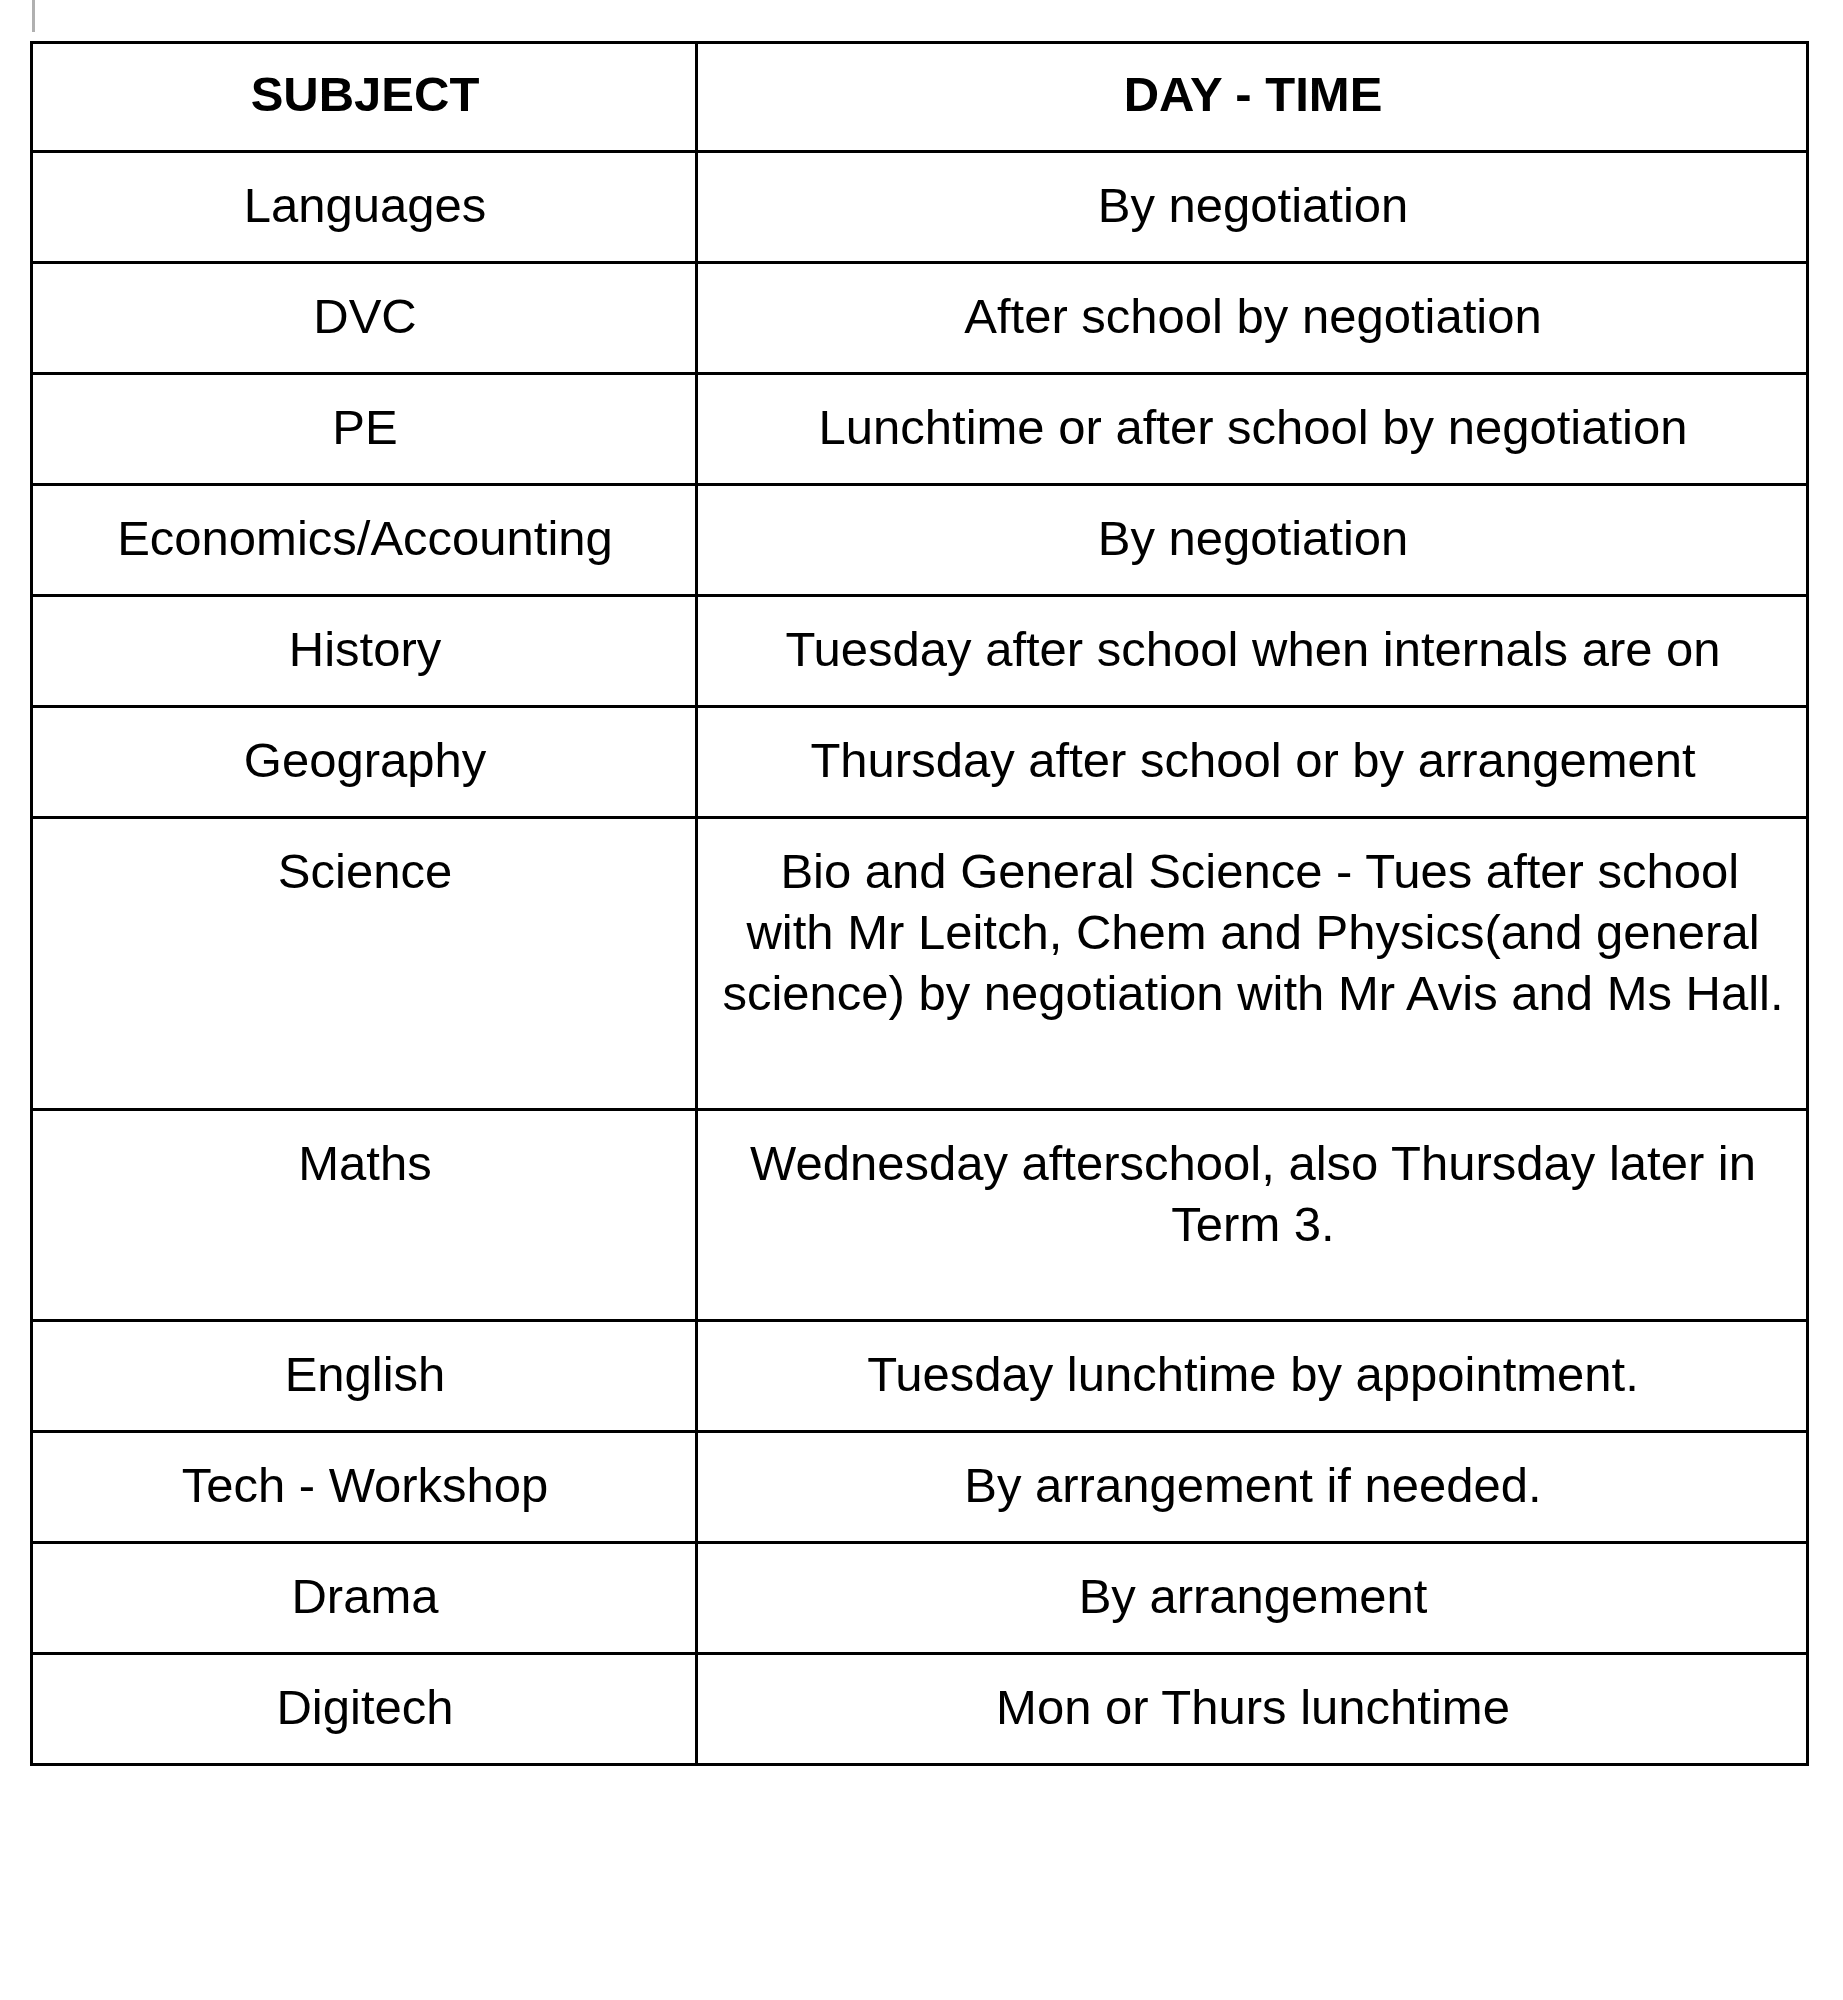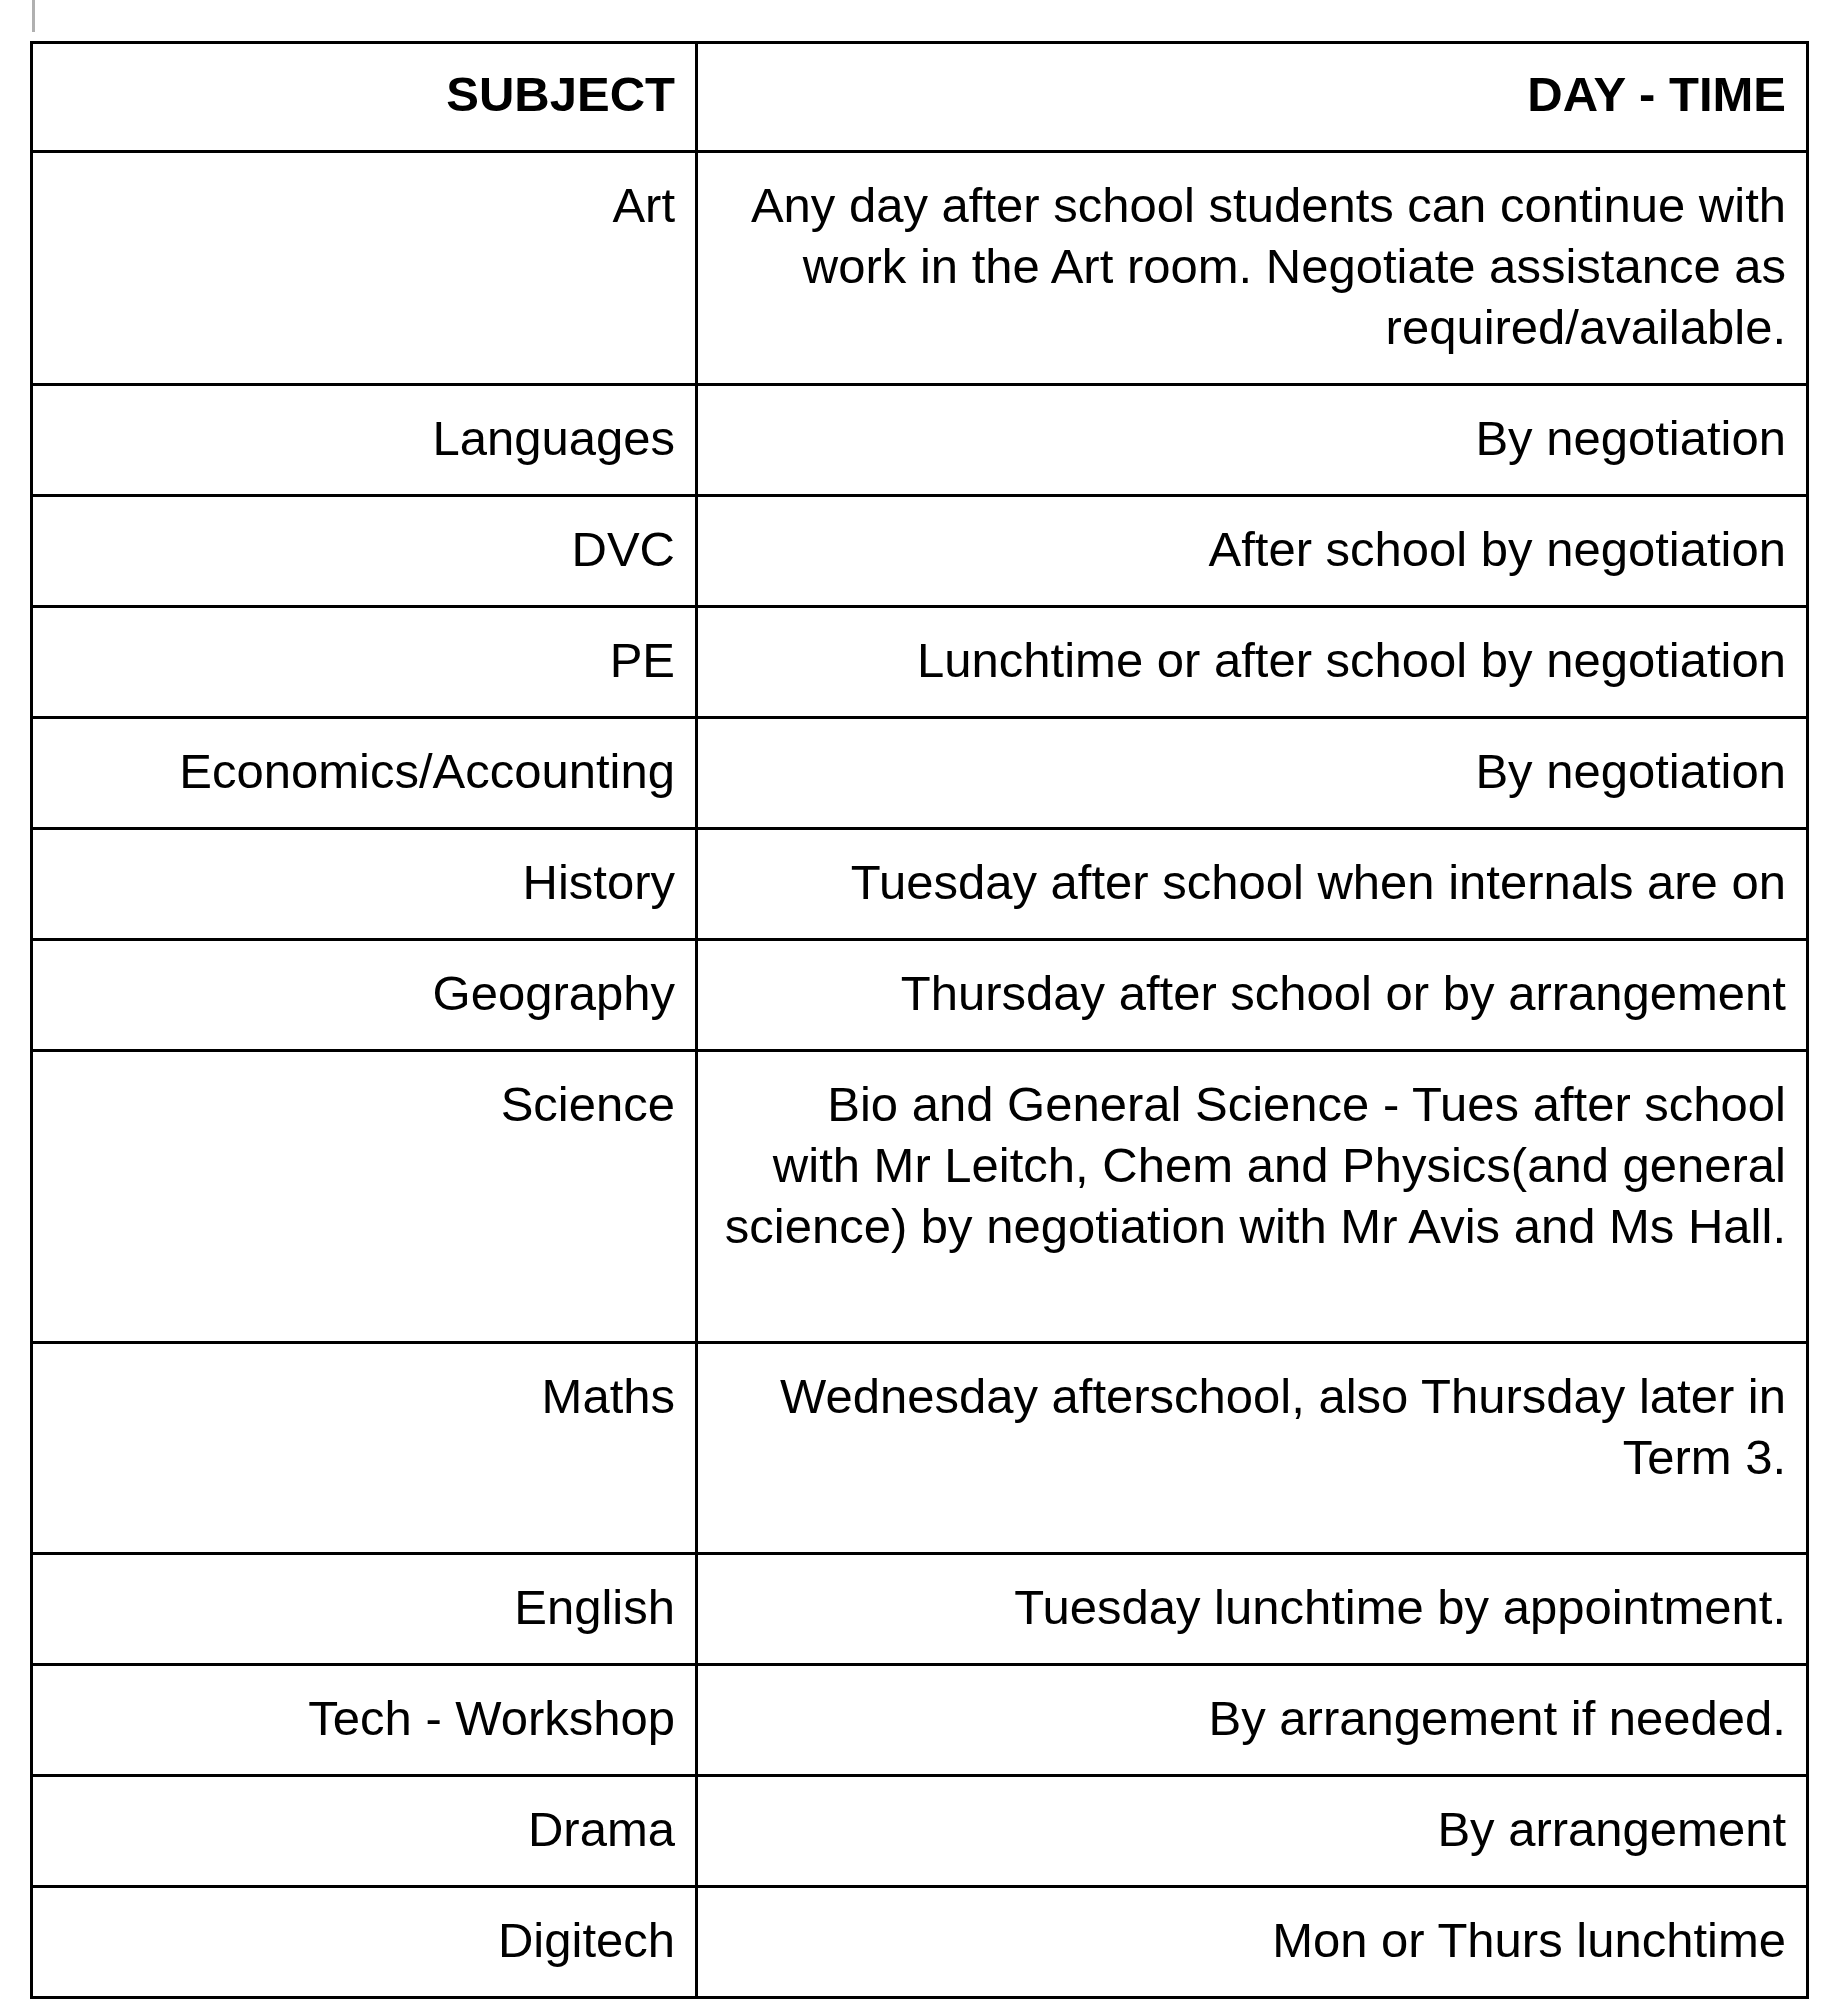--- a/index.html
+++ b/index.html
@@ -2,21 +2,21 @@
 <html><head>
 <meta charset="utf-8">
 <style>
   html, body { margin: 0; padding: 0; background: #ffffff; }
   body { width: 1843px; height: 2000px; position: relative; overflow: hidden;
          font-family: "Liberation Sans", sans-serif; color: #000; }
   .cursor-mark { position: absolute; left: 32px; top: 0; width: 3px; height: 32px; background: #b0b0b0; }
   table.sched { position: absolute; left: 30px; top: 41px; width: 1776px;
                 border-collapse: collapse; table-layout: fixed; }
   table.sched td, table.sched th {
-    border: 3px solid #000; vertical-align: top; text-align: right;
+    border: 3px solid #000; vertical-align: top; text-align: center;
     padding: 22px 20px 0 22px; font-size: 49px; line-height: 61px;
     font-weight: normal; box-sizing: border-box;
   }
   table.sched th { font-weight: bold; height: 109px; padding-top: 20px; }
   col.c1 { width: 665px; }
   col.c2 { width: 1111px; }
   tr.r-art td { height: 233px; }
   tr.r-std td { height: 111px; }
   tr.r-sci td { height: 292px; }
   tr.r-math td { height: 211px; }
@@ -31,24 +31,20 @@
       <col class="c1">
       <col class="c2">
     </colgroup>
   <thead>
     <tr>
       <th>SUBJECT</th>
       <th>DAY - TIME</th>
     </tr>
   </thead>
   <tbody>
-    <tr class="r-art">
-      <td>Art</td>
-      <td>Any day after school students can continue with work in the Art room. Negotiate assistance as required/available.</td>
-    </tr>
     <tr class="r-std">
       <td>Languages</td>
       <td>By negotiation</td>
     </tr>
     <tr class="r-std">
       <td>DVC</td>
       <td>After school by negotiation</td>
     </tr>
     <tr class="r-std">
       <td>PE</td>

